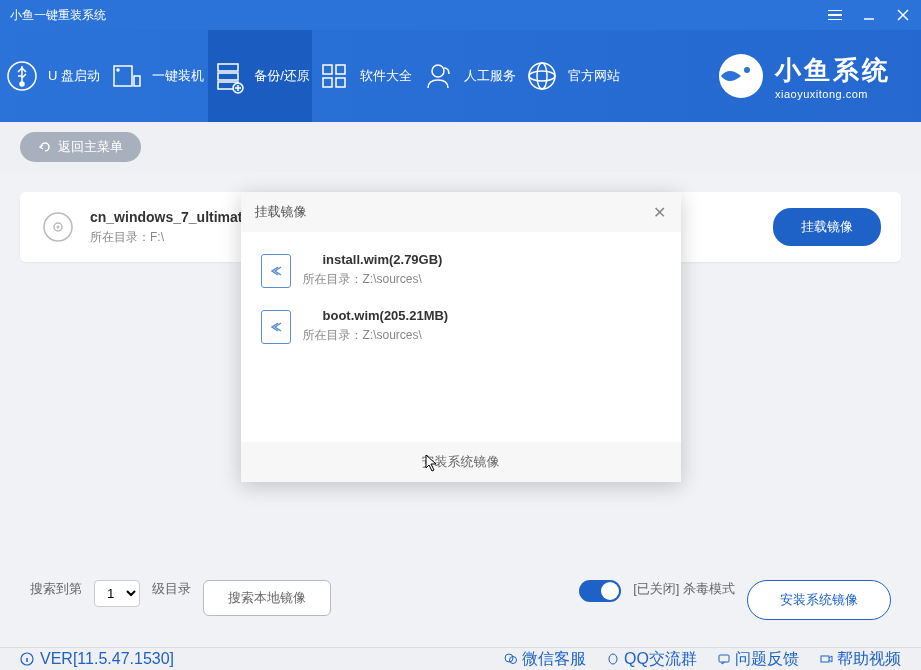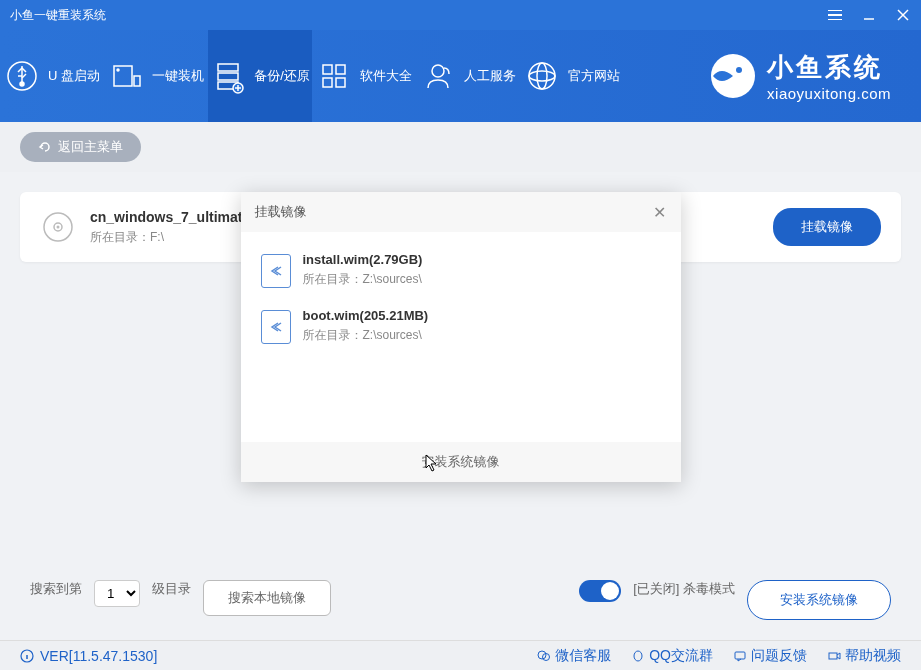--- a/index.html
+++ b/index.html
@@ -12,21 +12,21 @@
 
 .navbar { height: 92px; background: linear-gradient(to right, #2b73d8, #2468d0); display: flex; align-items: center; }
 .nav-item { width: 104px; height: 92px; display: flex; flex-direction: row; align-items: center; justify-content: center; color: #fff; cursor: pointer; gap: 8px; }
 .nav-item.active { background: #1a5cc0; }
 .nav-icon { width: 36px; height: 36px; display: flex; align-items: center; justify-content: center; }
 .nav-label { font-size: 13px; }
 .logo-area { margin-left: auto; padding-right: 30px; display: flex; align-items: center; gap: 10px; }
 .logo-fish { width: 48px; height: 48px; }
 .logo-text { color: #fff; }
 .logo-main { font-size: 26px; font-weight: bold; letter-spacing: 3px; }
-.logo-sub { font-size: 15px; letter-spacing: 0.5px; }
+.logo-sub { font-size: 11px; letter-spacing: 0.5px; }
 
 .breadcrumb { height: 50px; background: #eef0f3; display: flex; align-items: center; padding: 0 20px; justify-content: space-between; }
 .breadcrumb-left { display: flex; align-items: center; gap: 8px; color: #666; font-size: 14px; }
 .back-btn { background: #a8b0bd; color: #fff; border-radius: 16px; padding: 6px 18px; font-size: 13px; cursor: pointer; display: flex; align-items: center; gap: 6px; }
 
 .content { padding: 20px; }
 .file-row { background: #fff; border-radius: 6px; padding: 16px 20px; display: flex; align-items: center; gap: 14px; box-shadow: 0 1px 3px rgba(0,0,0,0.05); }
 .file-icon { width: 36px; height: 36px; }
 .file-info { flex: 1; }
 .file-name { font-size: 14px; color: #333; font-weight: 600; }
@@ -34,33 +34,33 @@
 .mount-btn { background: #1e62c8; color: #fff; border-radius: 18px; padding: 10px 28px; font-size: 13px; cursor: pointer; }
 
 .bottom-bar { position: absolute; bottom: 30px; left: 0; right: 0; height: 60px; display: flex; align-items: flex-start; padding: 0 30px; gap: 12px; font-size: 13px; color: #666; }
 .level-select { border: 1px solid #ccc; border-radius: 4px; padding: 4px 8px; background: #fff; }
 .search-local-btn { border: 1px solid #bbb; border-radius: 6px; padding: 8px 24px; cursor: pointer; background: #fff; }
 .bottom-spacer { flex: 1; }
 .toggle { width: 42px; height: 22px; background: #1e62c8; border-radius: 11px; position: relative; cursor: pointer; }
 .toggle::after { content: ""; position: absolute; right: 2px; top: 2px; width: 18px; height: 18px; background: #fff; border-radius: 50%; }
 .install-btn { border: 1.5px solid #1e62c8; color: #1e62c8; border-radius: 20px; padding: 10px 32px; cursor: pointer; background: #fff; }
 
-.footer { position: absolute; bottom: 0; left: 0; right: 0; height: 30px; background: #eef0f3; border-top: 1px solid #ddd; display: flex; align-items: center; padding: 0 20px; font-size: 14px; color: #1e62c8; gap: 20px; }
+.footer { position: absolute; bottom: 0; left: 0; right: 0; height: 23px; background: #eef0f3; border-top: 1px solid #ddd; display: flex; align-items: center; padding: 0 20px; font-size: 16px; color: #1e62c8; gap: 20px; }
 .footer-left { display: flex; align-items: center; gap: 6px; }
 .footer-right { margin-left: auto; display: flex; gap: 20px; }
 .footer-link { display: flex; align-items: center; gap: 4px; cursor: pointer; }
 
 .modal-overlay { position: absolute; top: 122px; left: 0; right: 0; bottom: 0; display: flex; justify-content: center; }
 .modal { width: 440px; background: #fff; box-shadow: 0 4px 20px rgba(0,0,0,0.2); margin-top: 70px; height: 290px; display: flex; flex-direction: column; }
 .modal-header { height: 40px; background: #f7f7f7; display: flex; align-items: center; justify-content: space-between; padding: 0 14px; font-size: 13px; color: #555; }
 .modal-close { cursor: pointer; color: #888; font-size: 16px; }
 .modal-body { flex: 1; padding: 10px 0; overflow: auto; }
 .modal-item { display: flex; align-items: flex-start; gap: 12px; padding: 10px 20px; cursor: pointer; }
 .modal-item-icon { width: 30px; height: 34px; border: 1px solid #5a8dd6; border-radius: 3px; display: flex; align-items: center; justify-content: center; margin-top: 2px; }
-.modal-item-name { font-size: 13px; color: #333; font-weight: 600; }
+.modal-item-name { font-size: 13px; color: #333; font-weight: 600; margin-left: 20px; }
 .modal-item-path { font-size: 12px; color: #888; margin-top: 4px; }
 .modal-footer { height: 40px; background: #f7f7f7; display: flex; align-items: center; justify-content: center; font-size: 13px; color: #666; cursor: pointer; position: relative; }
 .cursor-icon { position: absolute; left: 184px; top: 12px; }
 
 .hamburger-lines { display: flex; flex-direction: column; gap: 3px; }
 .hamburger-lines span { display: block; width: 14px; height: 1.5px; background: #fff; }
 .list-icon { display: flex; flex-direction: column; gap: 3px; }
 .list-icon span { display: block; width: 14px; height: 2px; background: #aaa; border-radius: 1px; }
 </style>
 </head>

